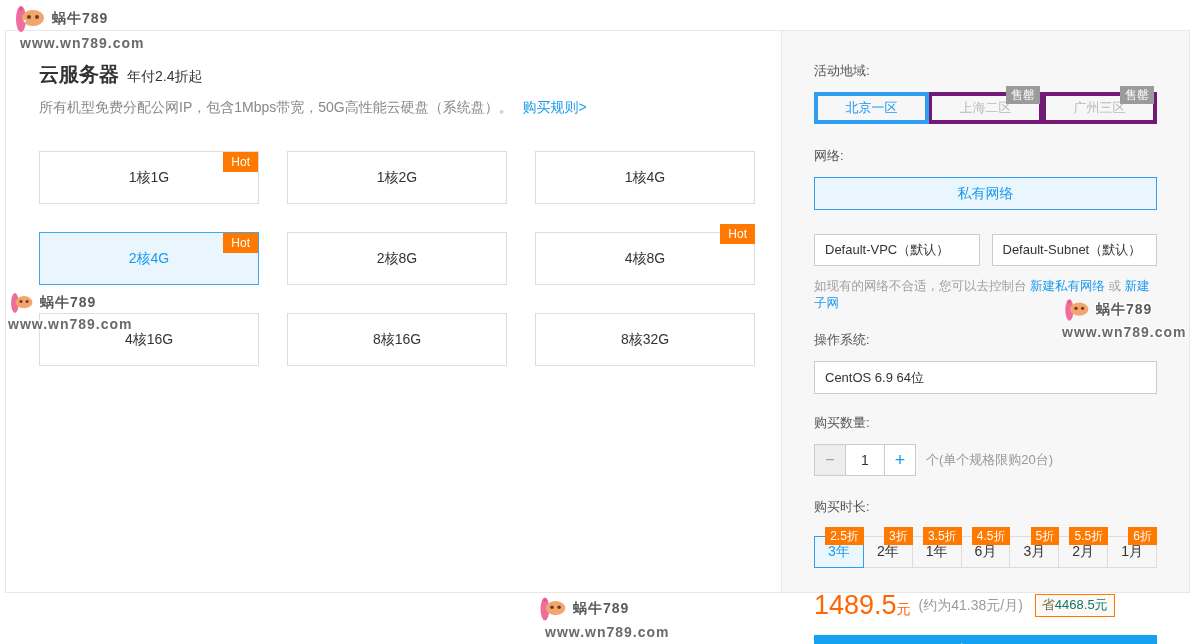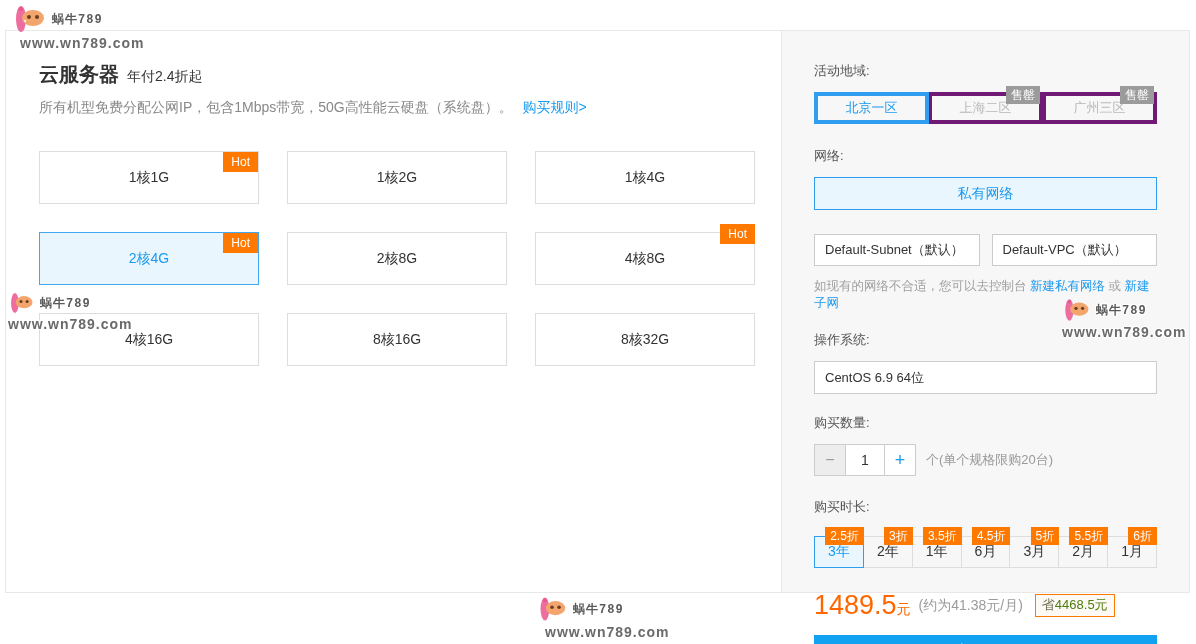--- a/index.html
+++ b/index.html
@@ -70,30 +70,30 @@
   .dur-btn.selected { border-color:#2f9df0; background:#eaf6fe; color:#1b9aee; z-index:2; }
   .disc { position:absolute; top:-10px; right:-1px; background:#ff7800; color:#fff;
     font-size:12px; line-height:18px; padding:0 5px; z-index:3; }
 
   .price-row { display:flex; align-items:center; margin-top:22px; }
   .price-amount { font-size:27px; color:#ff6600; }
   .price-unit { font-size:14px; color:#ff6600; margin-top:8px; }
   .price-month { font-size:14px; color:#9b9b9b; margin-left:8px; }
   .save-badge { margin-left:12px; border:1px solid #ff7800; padding:1px 6px 2px; font-size:13px; background:#fdfaf5; }
   .save-badge .s-label { color:#6b6b4e; }
-  .save-badge .s-amount { color:#4d7c0f; }
+  .save-badge .s-amount { color:#0f766e; }
 
   .buy-btn { margin-top:14px; height:33px; background:#12a2f1; color:#fff; font-size:15px;
     display:flex; align-items:center; justify-content:center; cursor:pointer; }
 
   
   .wm { position:absolute; z-index:50; pointer-events:none; }
   .wm-row { display:flex; align-items:center; }
-  .wm-brand { font-size:12px; font-weight:bold; color:#5a5a5a; letter-spacing:1px;
-    text-shadow:-1px -1px 0 #fff,1px -1px 0 #fff,-1px 1px 0 #fff,1px 1px 0 #fff;font-family:Liberation Mono, monospace; }
+  .wm-brand { font-size:14px; font-weight:bold; color:#5a5a5a; letter-spacing:1px;
+    text-shadow:-1px -1px 0 #fff,1px -1px 0 #fff,-1px 1px 0 #fff,1px 1px 0 #fff; }
   .wm-url { font-size:14px; font-weight:bold; color:#6a6a6a; letter-spacing:1px; margin-top:2px;
     text-shadow:-1px -1px 0 #fff,1px -1px 0 #fff,-1px 1px 0 #fff,1px 1px 0 #fff; }
   .wm svg { margin-right:6px; }
   .wm1 { left:12px; top:5px; }
   .wm2 { left:8px; top:292px; }
   .wm3 { left:1062px; top:298px; }
   .wm4 { left:537px; top:596px; }
 </style>
 </head>
 <body>
@@ -160,22 +160,22 @@
         <span>广州三区</span>
       </div>
     </div>
 
     <div class="sec-label" style="margin-top:23px;">网络:</div>
     <div class="net-btn">
       <span>私有网络</span>
     </div>
 
     <div class="vpc-row">
+      <div class="select-box">Default-VPC（默认）</div>
       <div class="select-box">Default-Subnet（默认）</div>
-      <div class="select-box">Default-VPC（默认）</div>
     </div>
     <div class="hint">
       <span>如现有的网络不合适，您可以去控制台</span>
       <a>新建私有网络</a>
       <span>或</span>
       <a>新建子网</a>
     </div>
 
     <div class="sec-label" style="margin-top:19px;">操作系统:</div>
     <div class="os-select" style="margin-top:8px;">CentOS 6.9 64位</div>

